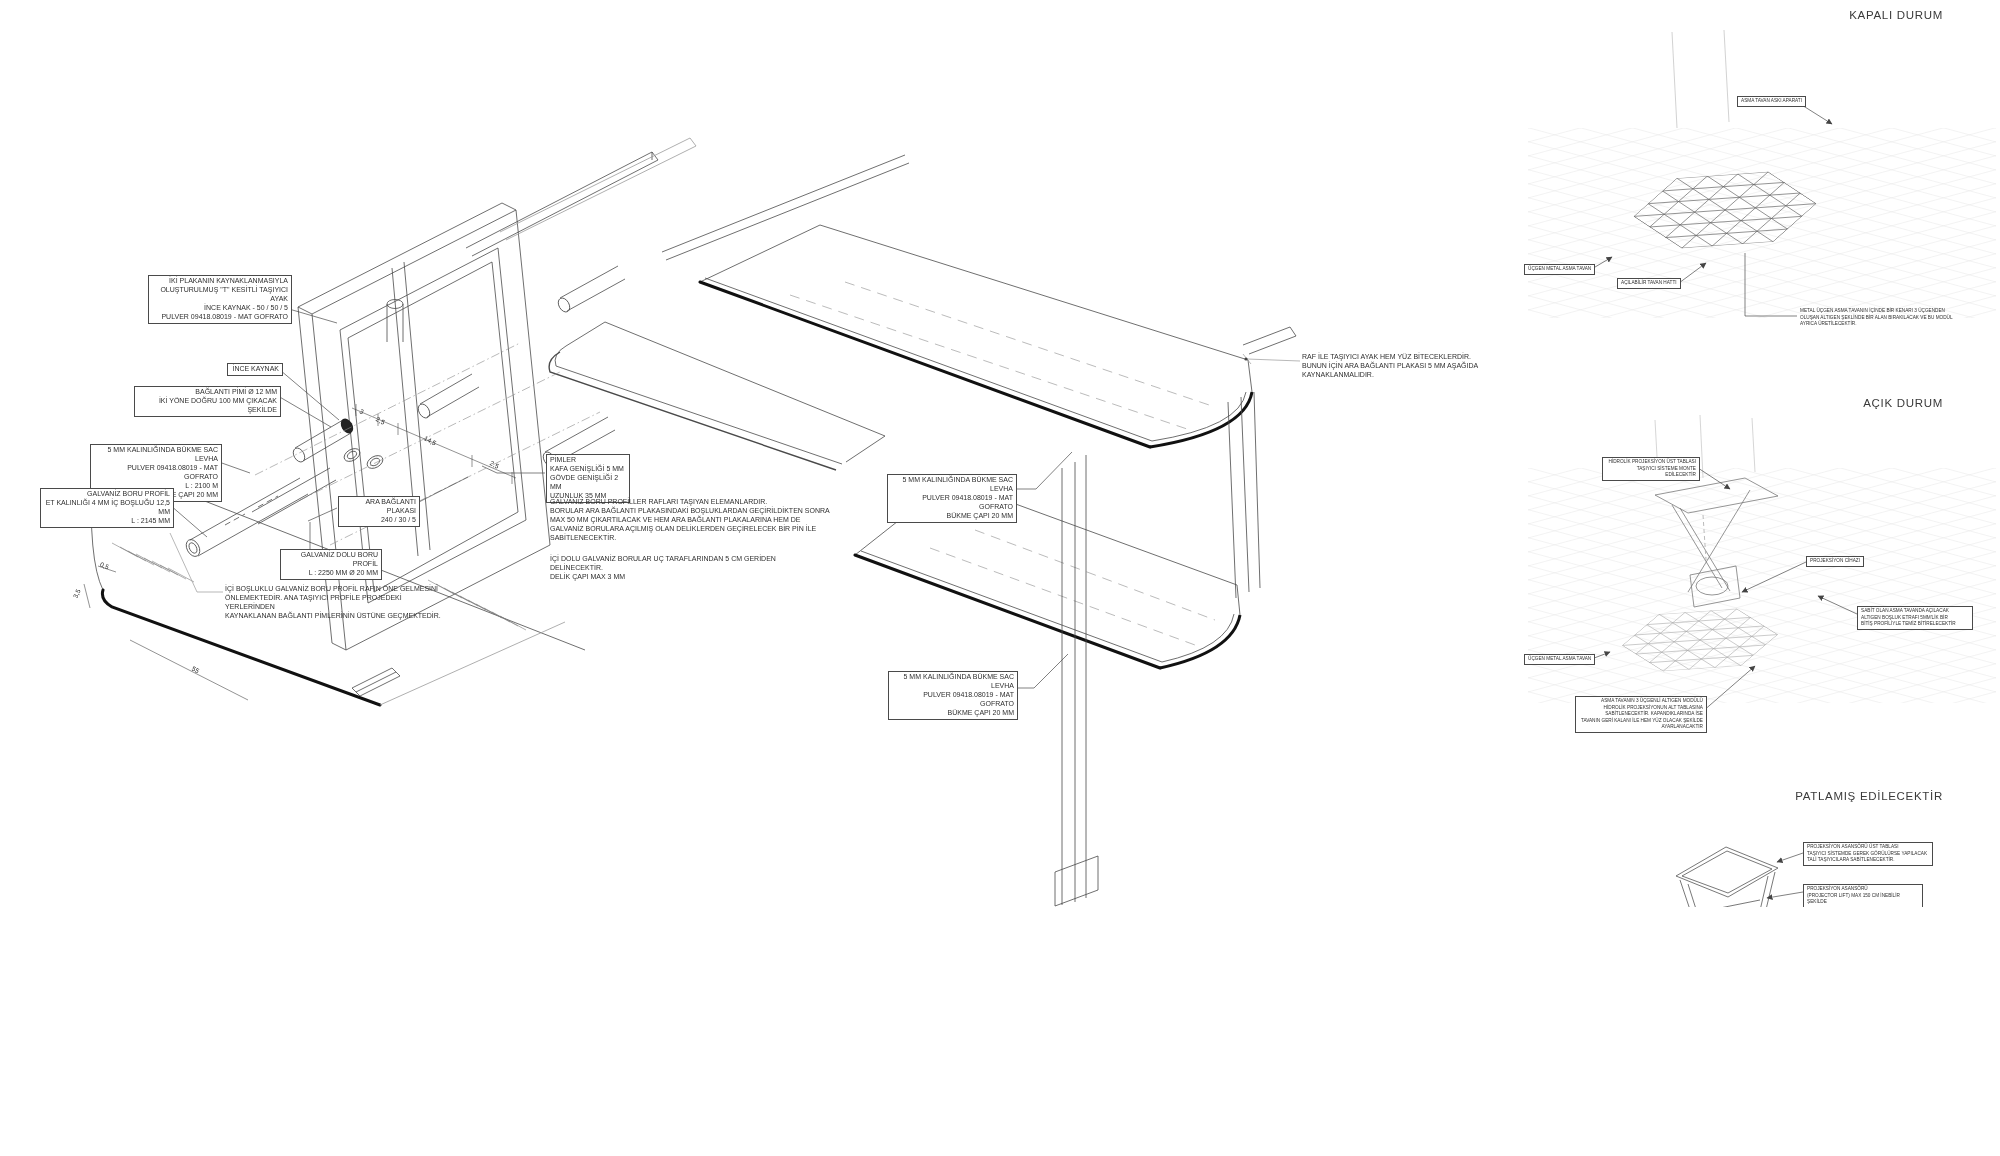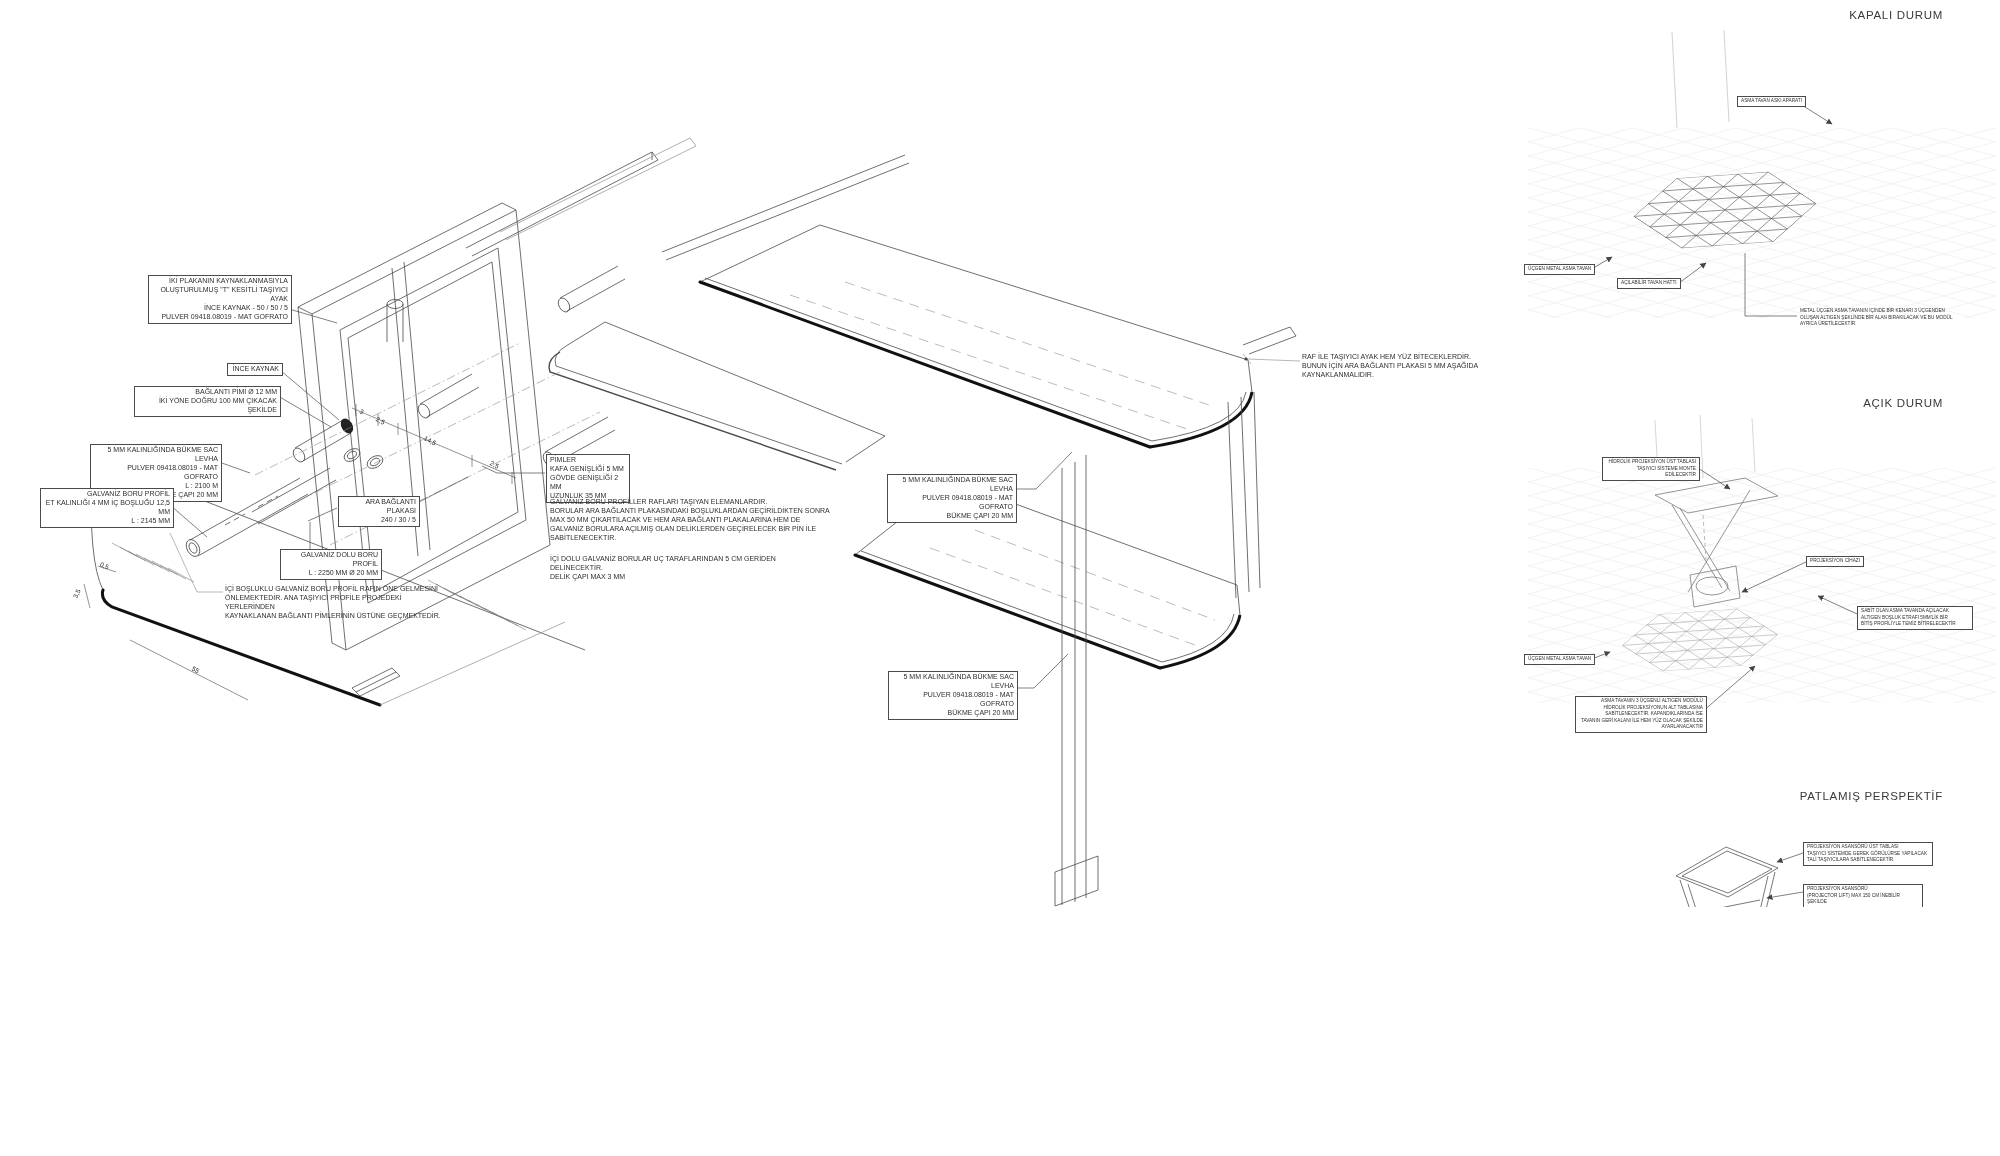--- a/index.html
+++ b/index.html
@@ -432,21 +432,21 @@
         <path d="M1803,892 L1767,898" marker-end="url(#ah)"></path>
         <path d="M1803,927 L1748,958" marker-end="url(#ah)"></path>
         <path d="M1803,970 L1760,982" marker-end="url(#ah)"></path>
         <path d="M1803,1027 L1762,1043" marker-end="url(#ah)"></path>
       </g>
     </g>
   </svg>
 
   <div class="title" style="top:9px;">KAPALI DURUM</div>
   <div class="title" style="top:397px;margin-left:8px;">AÇIK DURUM</div>
-  <div class="title" style="top:790px;">PATLAMIŞ PERSPEKTİF</div>
+  <div class="title" style="top:790px;">PATLAMIŞ EDİLECEKTİR</div>
 
   <div class="lbl boxed r" style="left:148px;top:275px;width:136px;">İKİ PLAKANIN KAYNAKLANMASIYLA
 OLUŞTURULMUŞ "T" KESİTLİ TAŞIYICI AYAK
 İNCE KAYNAK - 50 / 50 / 5
 PULVER 09418.08019 - MAT GOFRATO</div>
   <div class="lbl boxed r" style="left:227px;top:363px;width:48px;">İNCE KAYNAK</div>
   <div class="lbl boxed r" style="left:134px;top:386px;width:139px;">BAĞLANTI PİMİ Ø 12 MM
 İKİ YÖNE DOĞRU 100 MM ÇIKACAK ŞEKİLDE</div>
   <div class="lbl boxed r" style="left:90px;top:444px;width:124px;">5 MM KALINLIĞINDA BÜKME SAC LEVHA
 PULVER 09418.08019 - MAT GOFRATO

